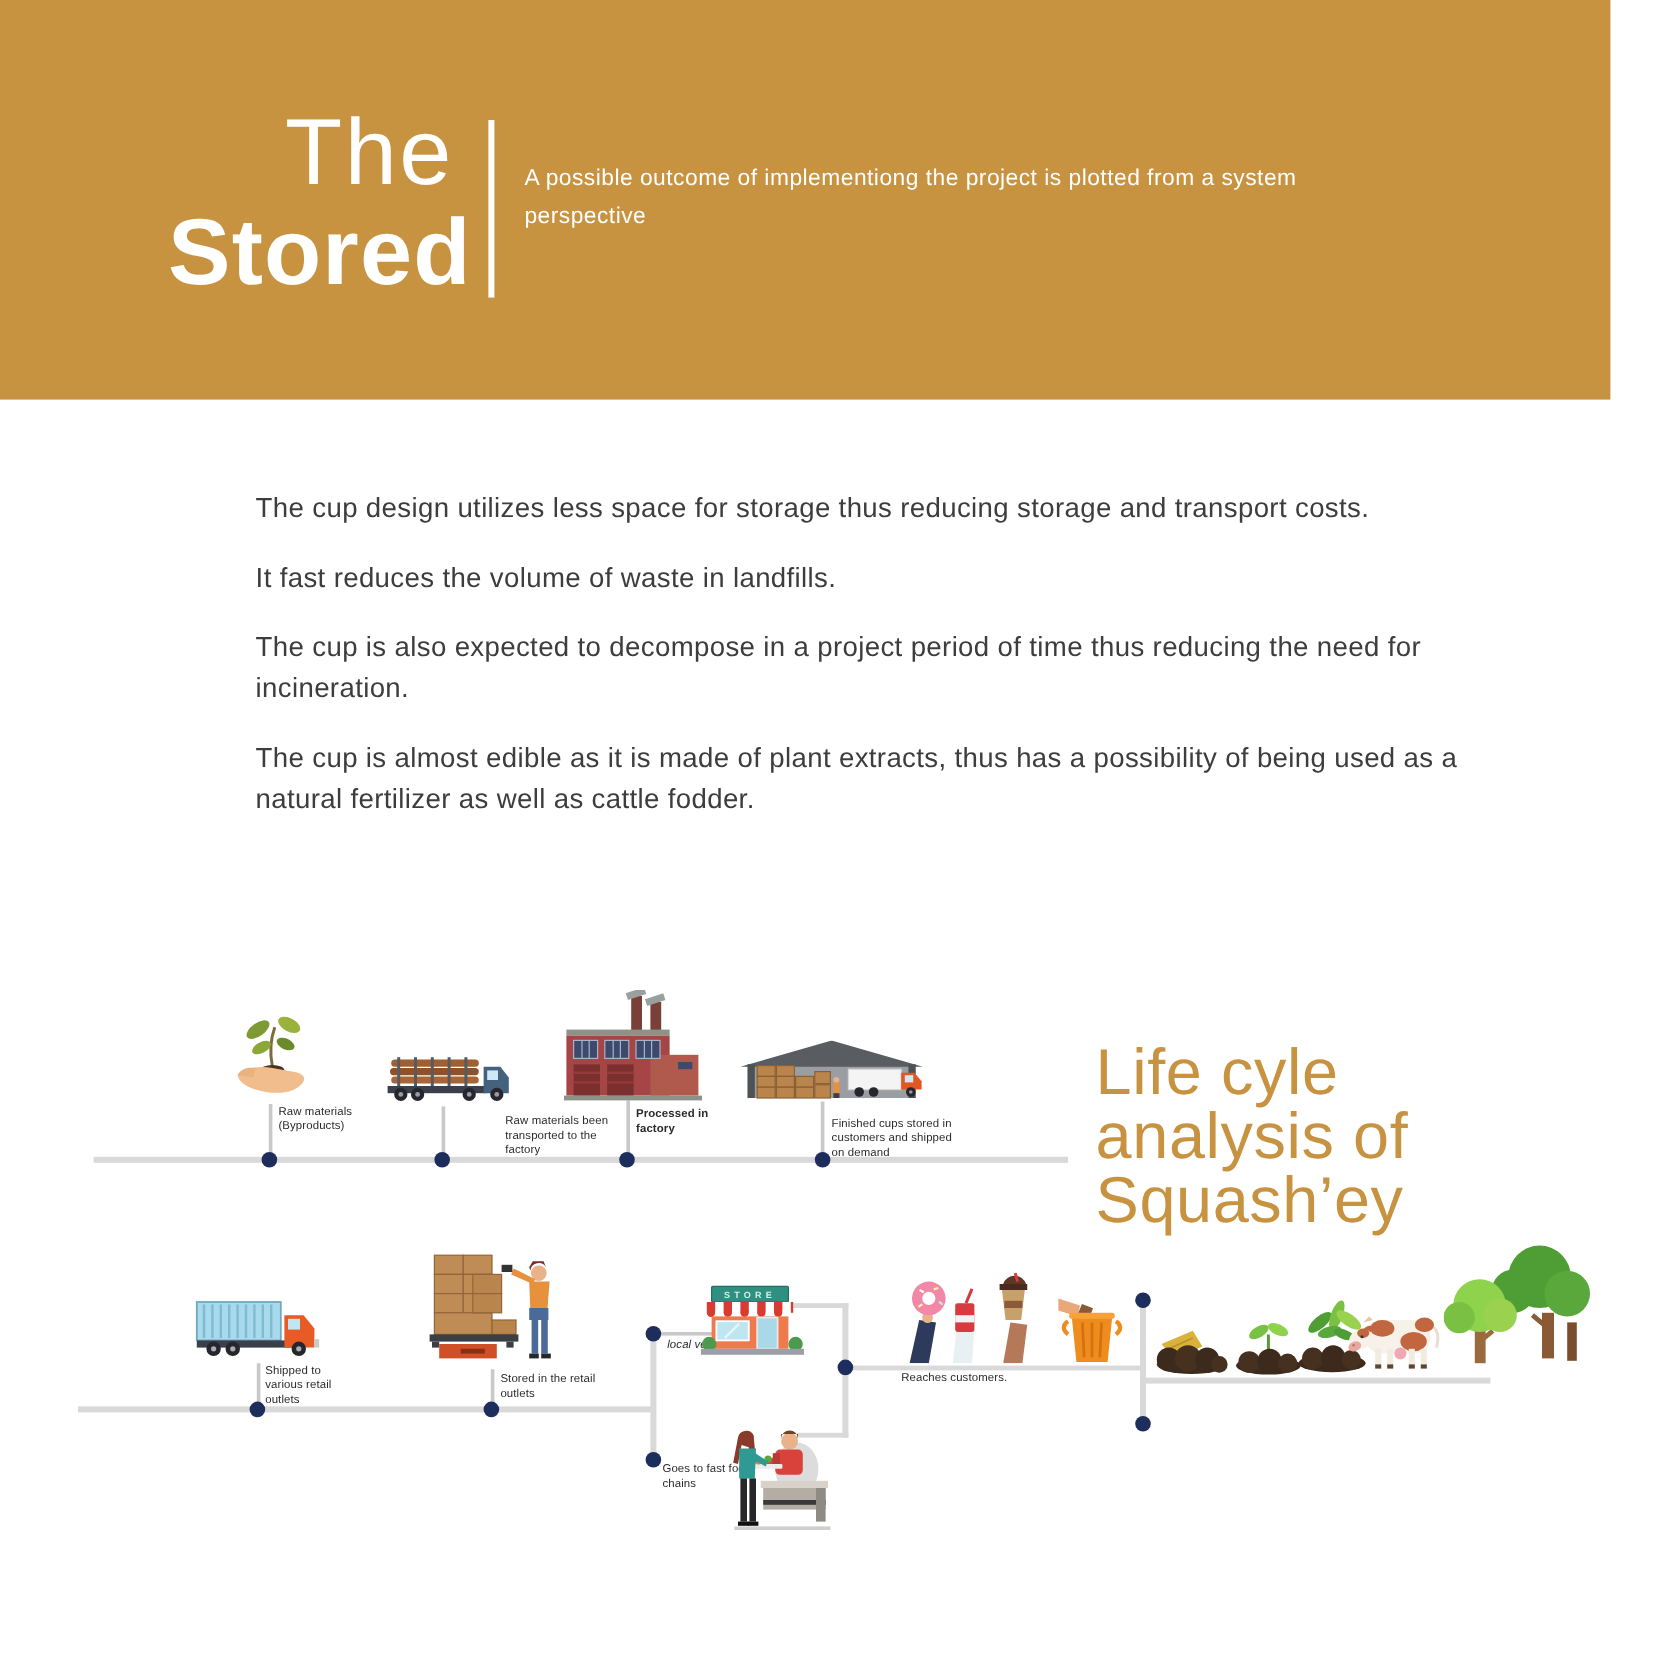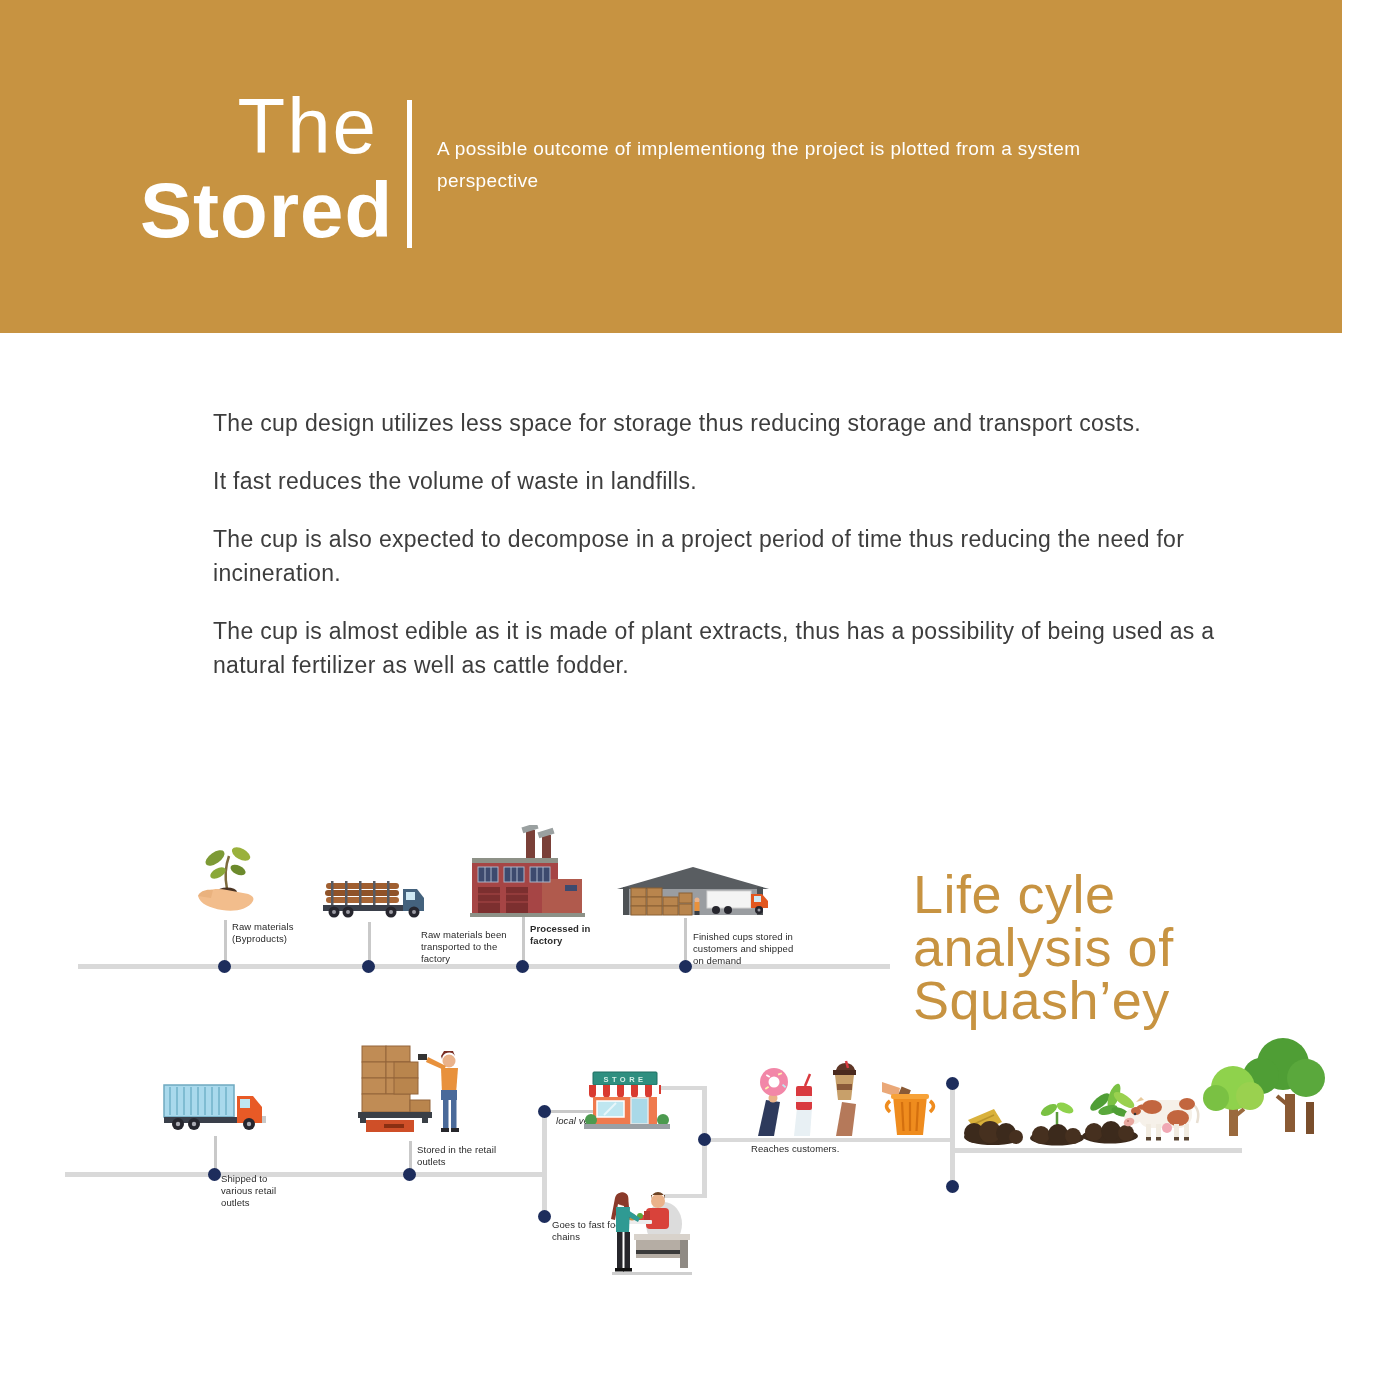--- a/index.html
+++ b/index.html
@@ -183,21 +183,21 @@
     <div class="conn" style="left:409px;top:1141px;height:31px;"></div>
 
     <div class="dot" style="left:208px;top:1168px;"></div>
     <div class="dot" style="left:403px;top:1168px;"></div>
     <div class="dot" style="left:538px;top:1105px;"></div>
     <div class="dot" style="left:538px;top:1210px;"></div>
     <div class="dot" style="left:698px;top:1133px;"></div>
     <div class="dot" style="left:946px;top:1077px;"></div>
     <div class="dot" style="left:946px;top:1180px;"></div>
 
-    <div class="lbl" style="left:221px;top:1137px;width:64px;margin-top:36px;">Shipped to various retail outlets</div>
+    <div class="lbl" style="left:221px;top:1137px;width:64px;">Shipped to various retail outlets</div>
     <div class="lbl" style="left:417px;top:1144px;width:92px;">Stored in the retail outlets</div>
     <div class="lbl" style="left:556px;top:1115px;width:80px;font-style:italic;">local vendors</div>
     <div class="lbl" style="left:552px;top:1219px;width:88px;">Goes to fast food chains</div>
     <div class="lbl" style="left:751px;top:1143px;width:115px;">Reaches customers.</div>
 
     <div class="icon" style="left:161px;top:1080px;width:108px;height:56px;">
       <svg viewBox="0 0 108 56">
         <rect x="3" y="5" width="70" height="32" fill="#a9d9ec" stroke="#6fa9c0" stroke-width="1.5"></rect>
         <g stroke="#7fbcd2" stroke-width="2">
           <line x1="9" y1="7" x2="9" y2="35"></line>

